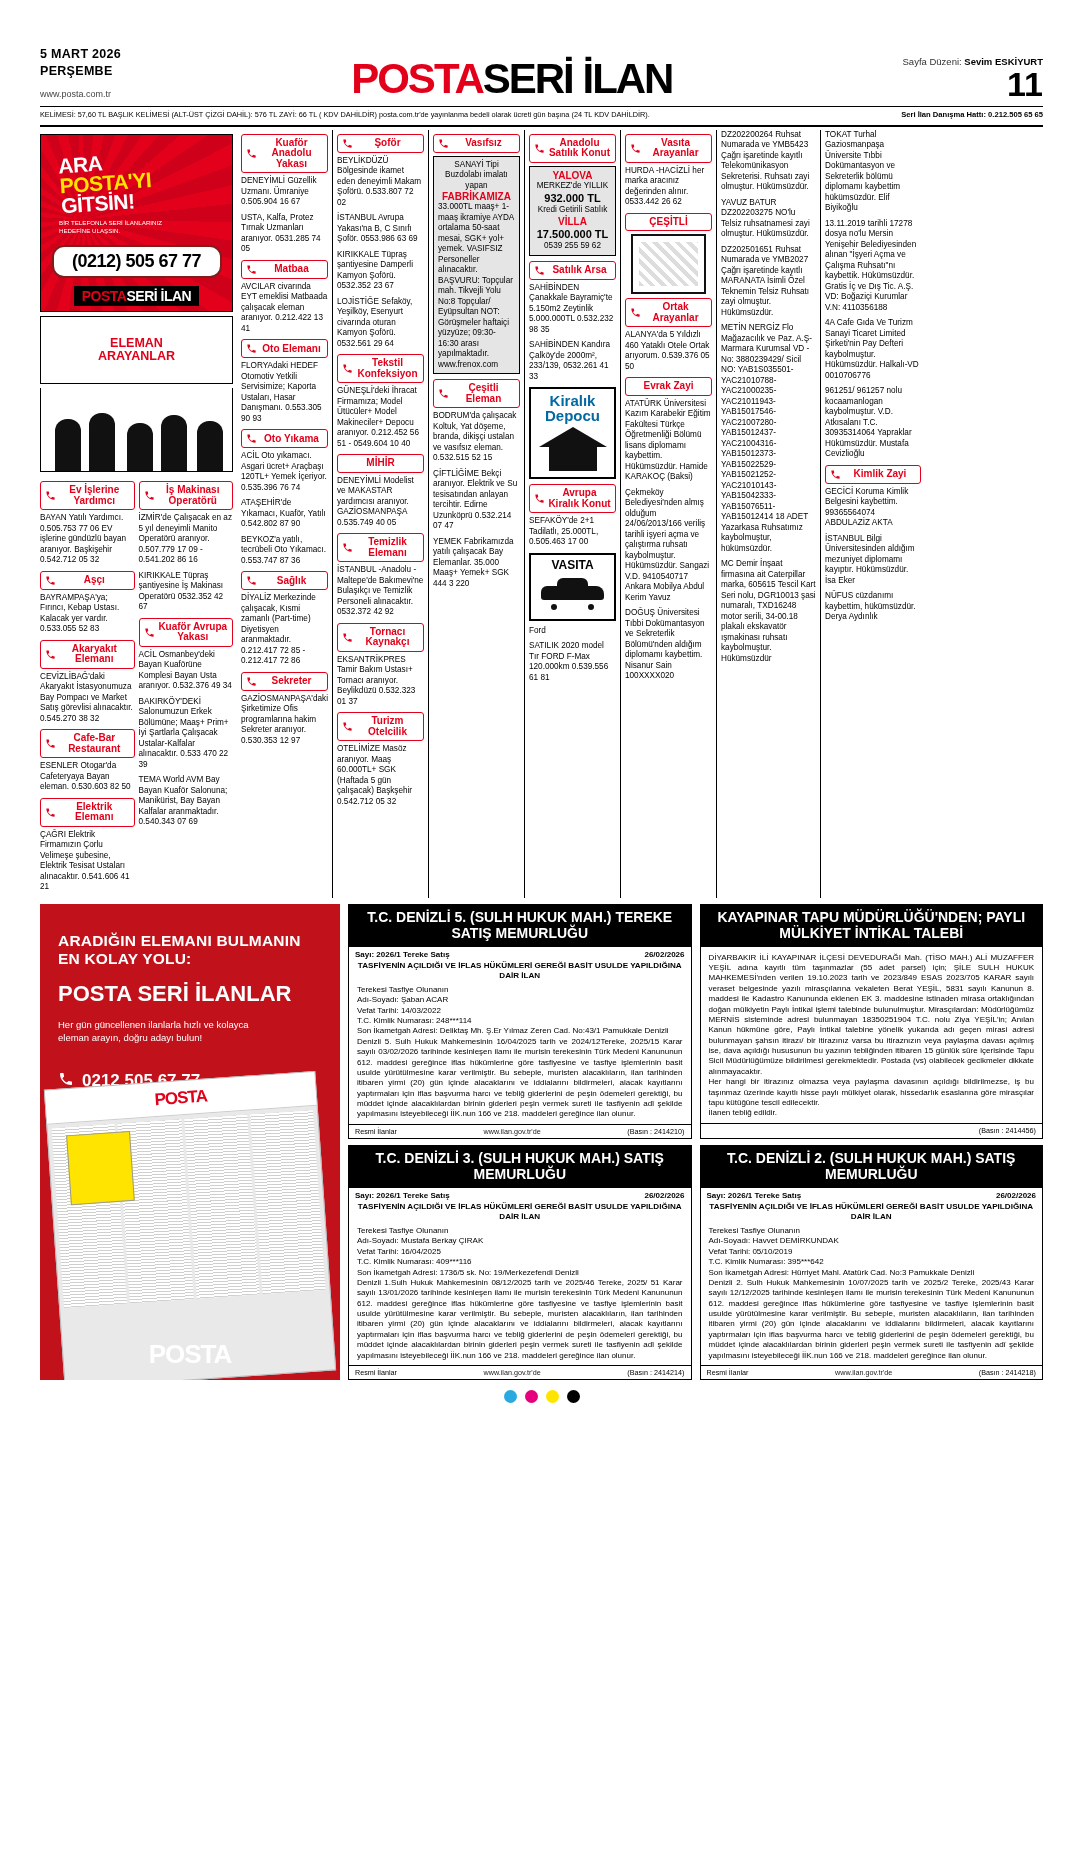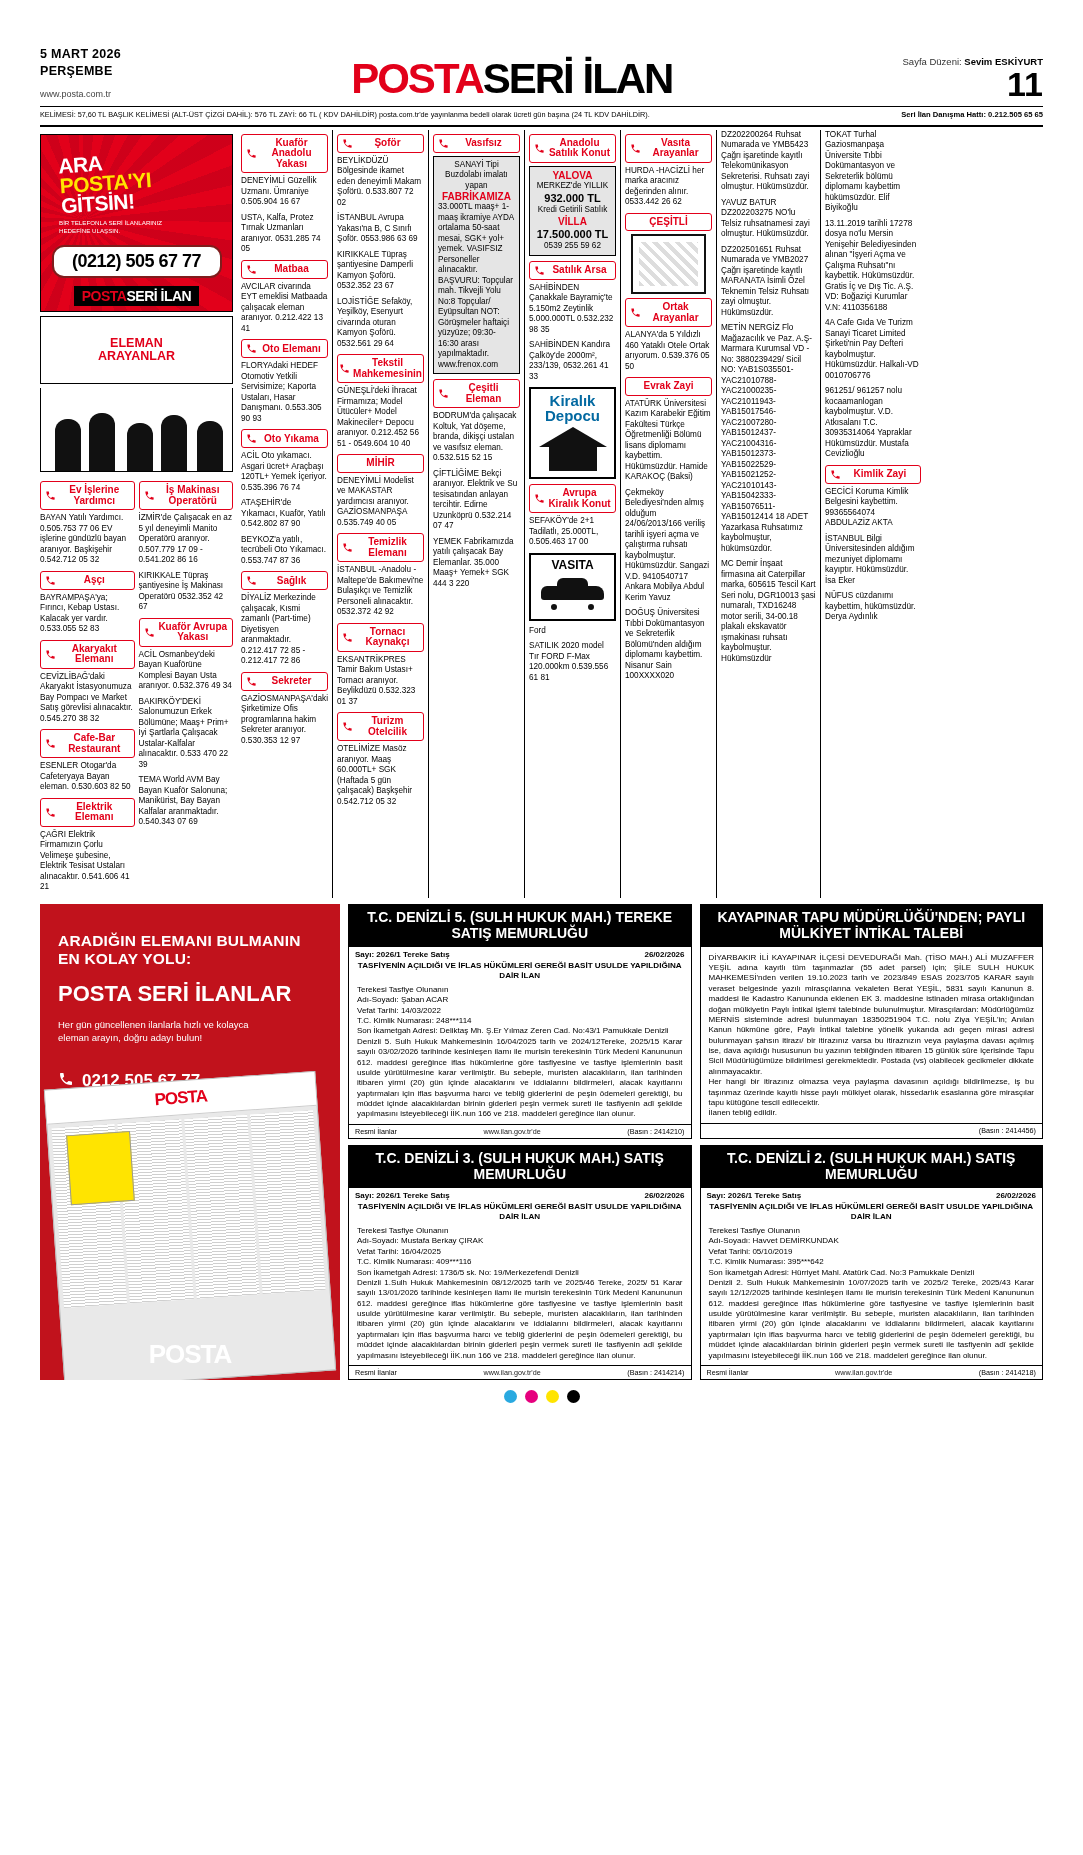--- a/index.html
+++ b/index.html
@@ -294,21 +294,21 @@
           <span class="txt">Şoför</span>
         </div>
         <div class="ad">BEYLİKDÜZÜ Bölgesinde ikamet eden deneyimli Makam Şoförü. 0.533.807 72 02</div>
         <div class="ad">İSTANBUL Avrupa Yakası'na B, C Sınıfı Şoför. 0553.986 63 69</div>
         <div class="ad">KIRIKKALE Tüpraş şantiyesine Damperli Kamyon Şoförü. 0532.352 23 67</div>
         <div class="ad">LOJİSTİĞE Sefaköy, Yeşilköy, Esenyurt civarında oturan Kamyon Şoförü. 0532.561 29 64</div>
         <div class="hdr red">
           <span class="phone-ico"><svg width="11" height="11" viewBox="0 0 24 24">
               <path fill="#e2001a" d="M6.6 10.8c1.4 2.8 3.8 5.1 6.6 6.6l2.2-2.2c.3-.3.7-.4 1-.2 1.1.4 2.4.6 3.6.6.6 0 1 .4 1 1V20c0 .6-.4 1-1 1C10.6 21 3 13.4 3 4c0-.6.4-1 1-1h3.5c.6 0 1 .4 1 1 0 1.3.2 2.5.6 3.6.1.4 0 .8-.2 1l-2.3 2.2z"></path>
             </svg></span>
-          <span class="txt">Tekstil Mahkemesinin</span>
+          <span class="txt">Tekstil Konfeksiyon</span>
         </div>
         <div class="ad">GÜNEŞLİ'deki İhracat Firmamıza; Model Ütücüler+ Model Makineciler+ Depocu aranıyor. 0.212.452 56 51 - 0549.604 10 40</div>
         <div class="hdr red">
           <span class="txt">MİHİR</span>
         </div>
         <div class="ad">DENEYİMLİ Modelist ve MAKASTAR yardımcısı aranıyor. GAZİOSMANPAŞA 0.535.749 40 05</div>
         <div class="hdr red">
           <span class="phone-ico"><svg width="11" height="11" viewBox="0 0 24 24">
               <path fill="#e2001a" d="M6.6 10.8c1.4 2.8 3.8 5.1 6.6 6.6l2.2-2.2c.3-.3.7-.4 1-.2 1.1.4 2.4.6 3.6.6.6 0 1 .4 1 1V20c0 .6-.4 1-1 1C10.6 21 3 13.4 3 4c0-.6.4-1 1-1h3.5c.6 0 1 .4 1 1 0 1.3.2 2.5.6 3.6.1.4 0 .8-.2 1l-2.3 2.2z"></path>
             </svg></span>

